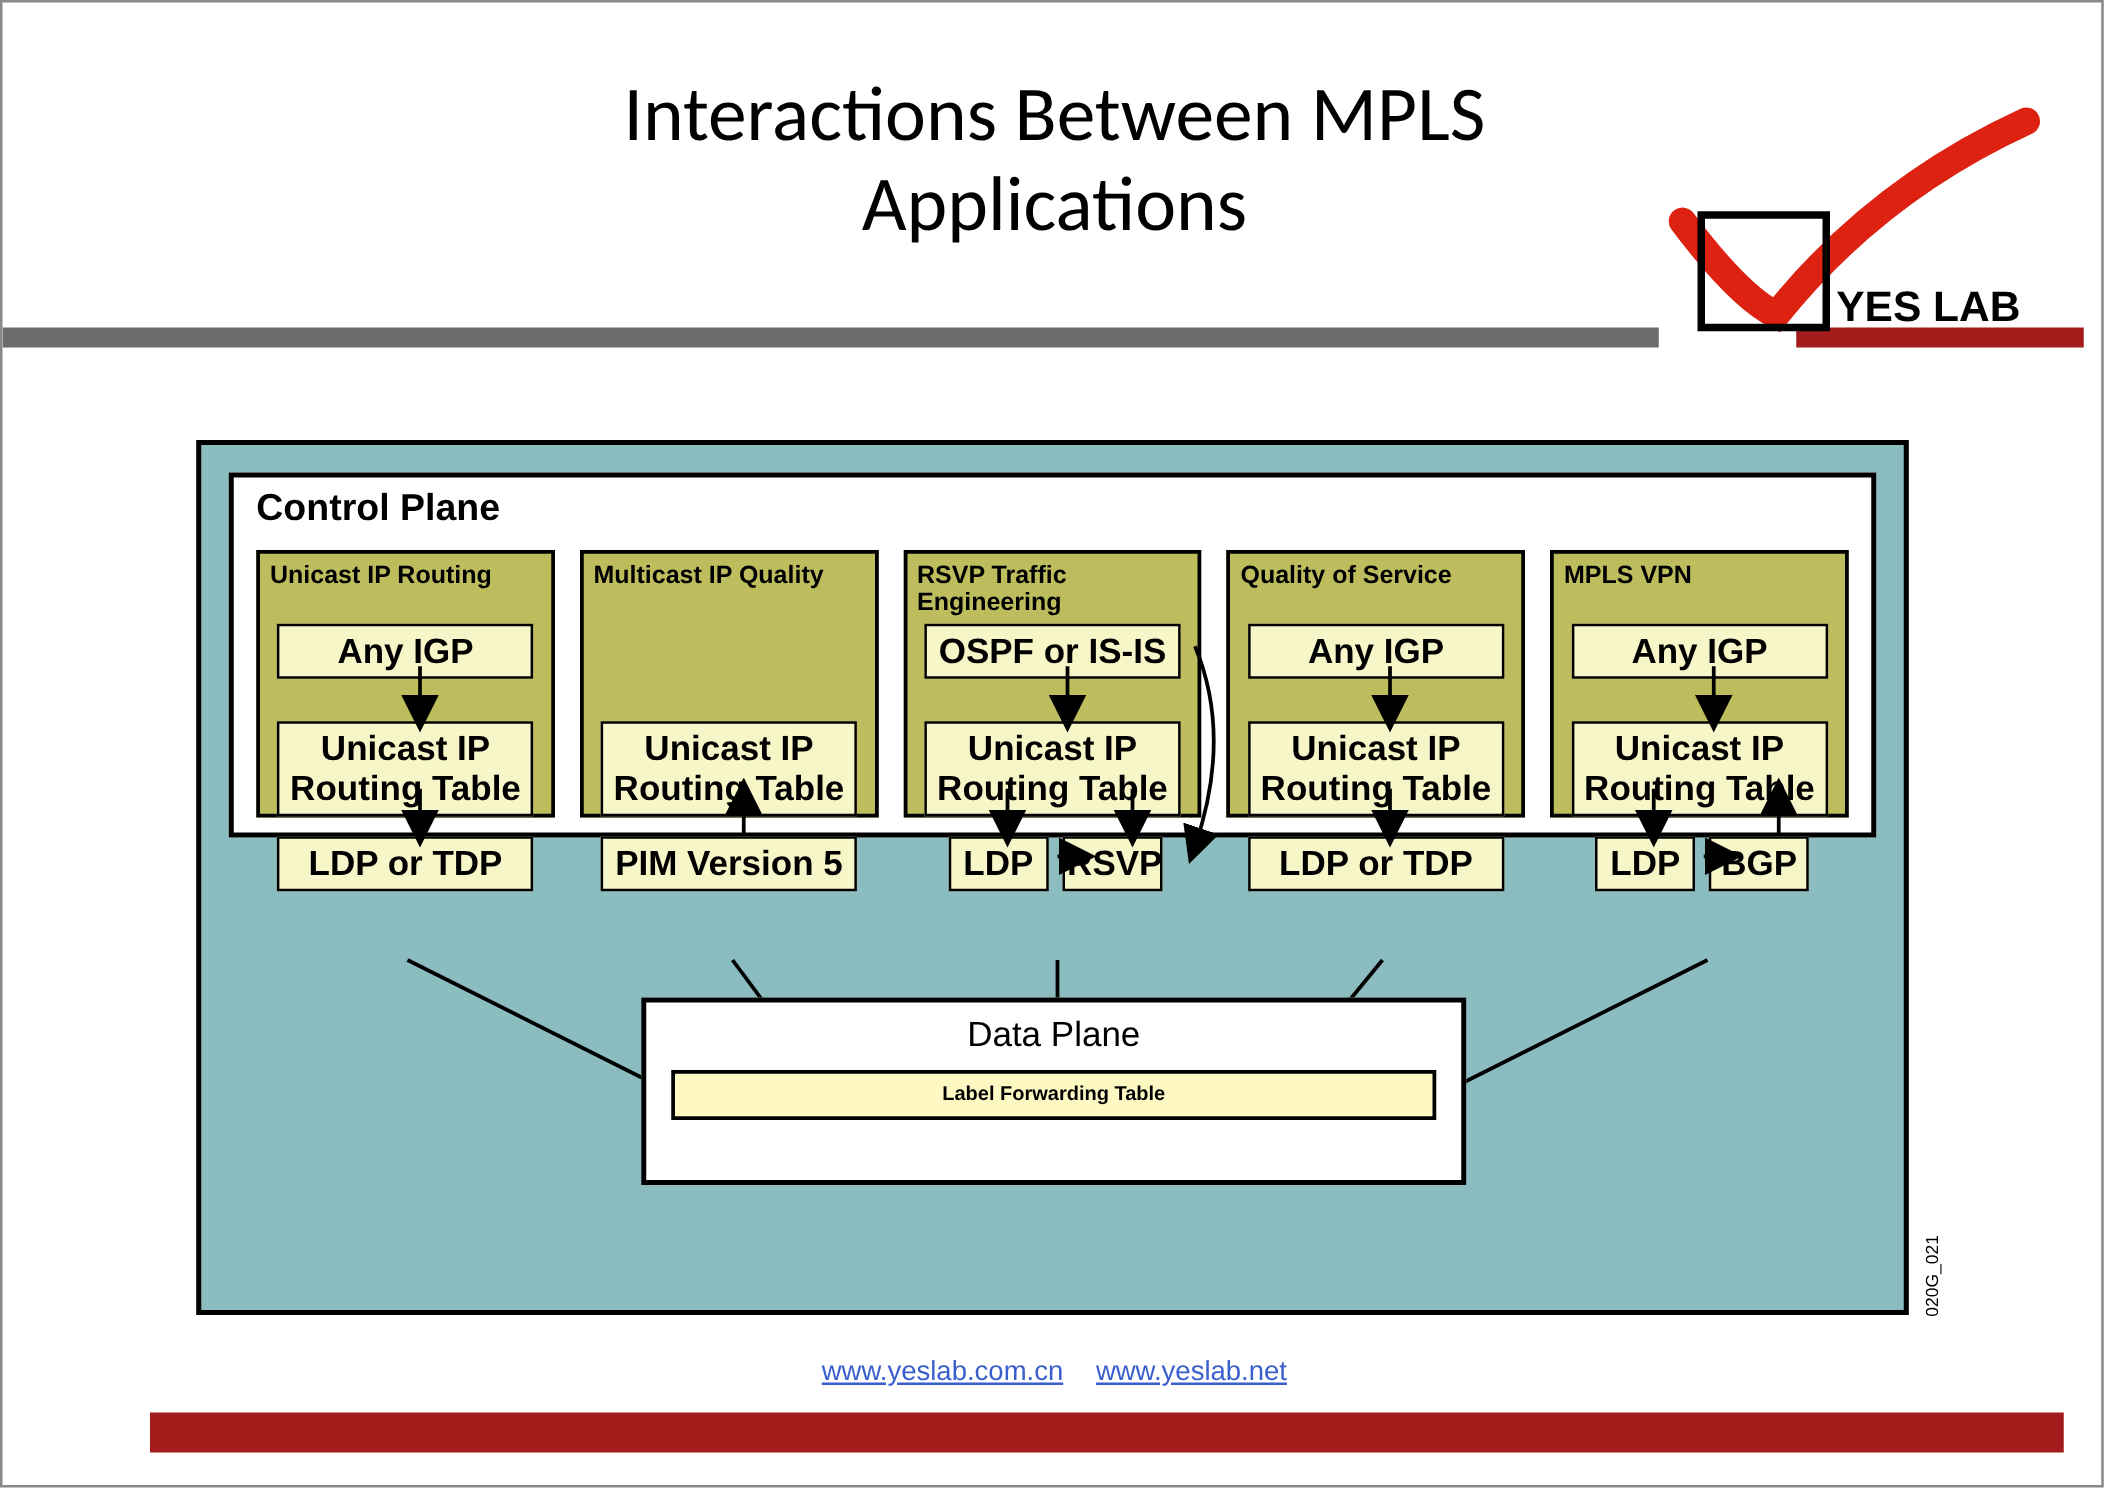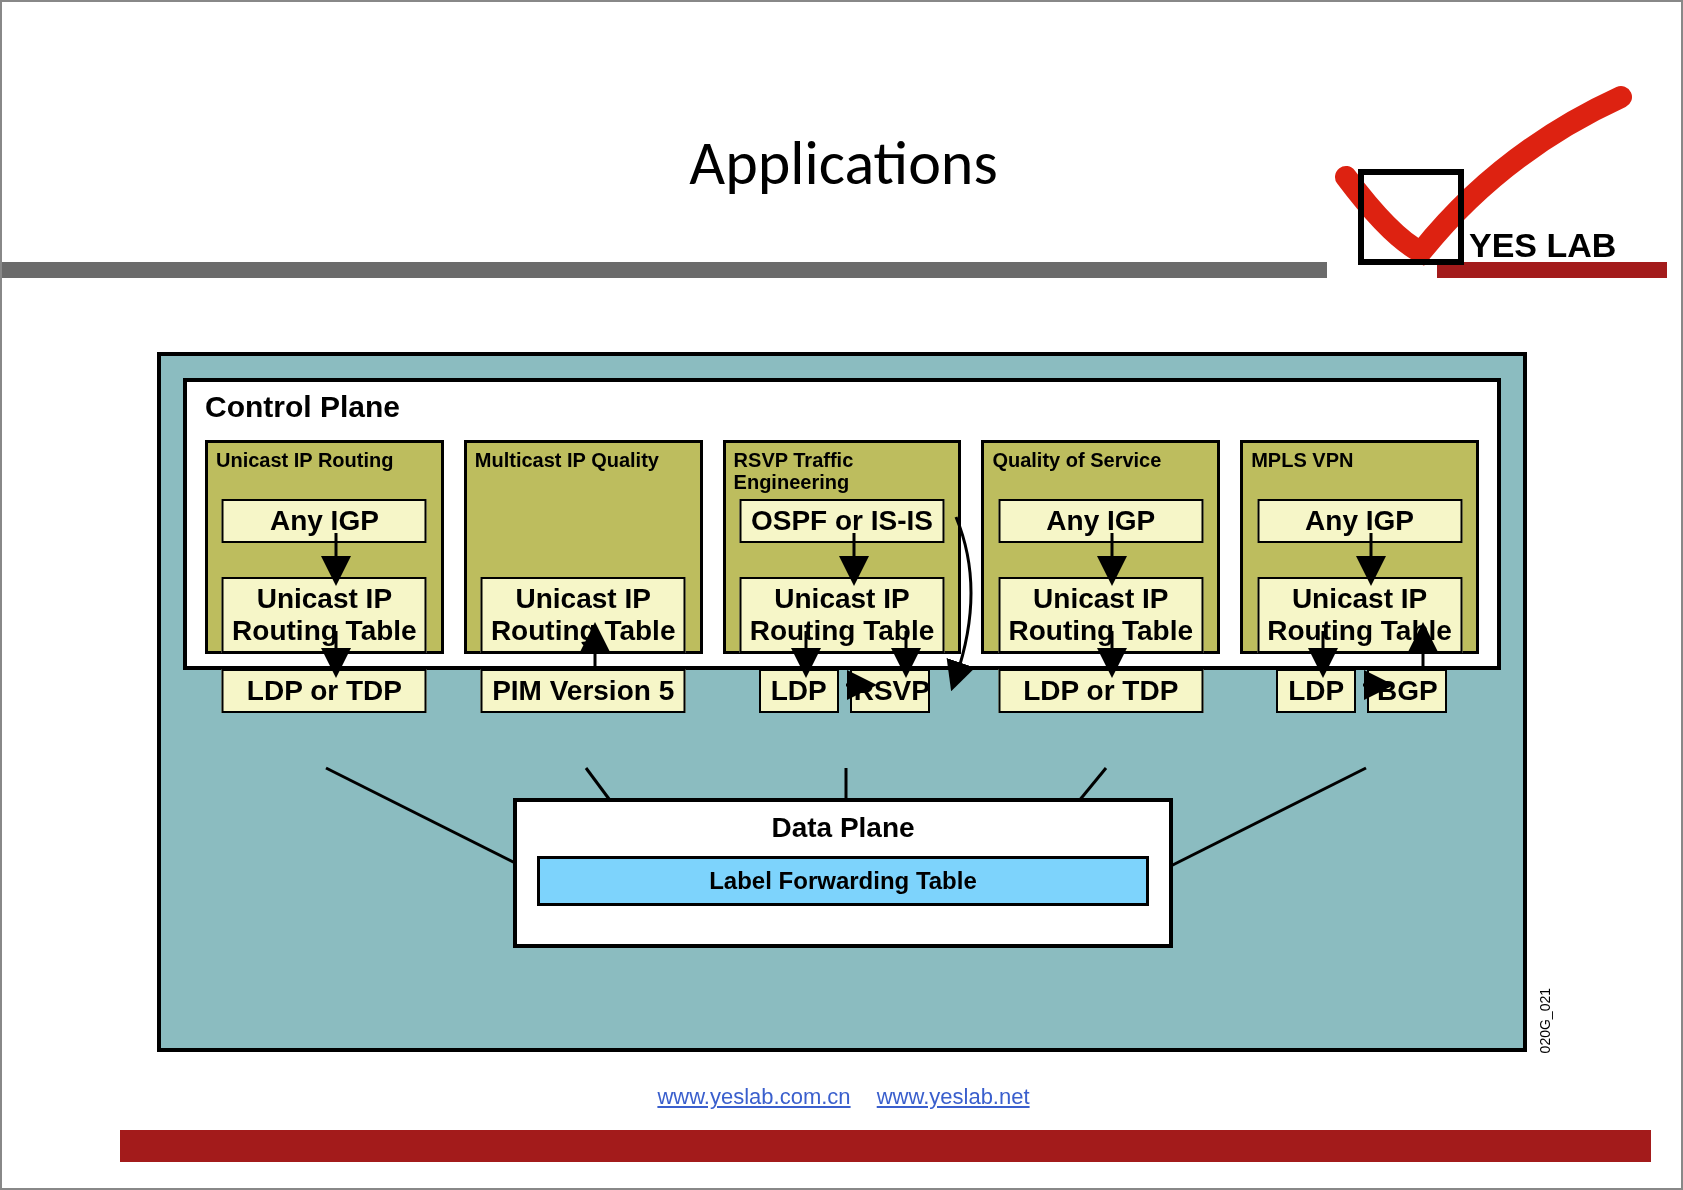--- a/index.html
+++ b/index.html
@@ -25,40 +25,40 @@
   .col-body { position: relative; flex: 1; }
 
   .mini { position: absolute; left: 50%; transform: translateX(-50%); border: 2px solid #000; background: #f6f6c8; text-align: center; font-size: 28px; font-weight: bold; padding: 4px 2px; white-space: nowrap; }
   .mini.w { width: 205px; white-space: normal; }
   .mini.sm { width: 80px; }
   .row-top { top: 0; }
   .row-mid { top: 78px; }
   .row-bot { top: 170px; }
 
   .data-plane-box { position: absolute; top: 442px; left: 352px; width: 660px; height: 150px; border: 4px solid #000; background: #fff; text-align: center; }
-  .data-plane-title { margin-top: 10px; font-size: 28px; font-weight: bold; color: #000; }
-  .lft { border: 3px solid #000; background: #7dd3fc; margin: 12px 20px 0 20px; padding: 8px; font-size: 24px; font-weight: bold; }
+  .data-plane-title { margin-top: 10px; font-size: 28px; font-weight: normal; color: #000; }
+  .lft { border: 3px solid #000; background: #fef9c3; margin: 12px 20px 0 20px; padding: 8px; font-size: 16px; font-weight: bold; }
 
   .imgref { position: absolute; right: -30px; bottom: 60px; font-size: 14px; transform: rotate(-90deg); transform-origin: right bottom; color: #000; }
 
   .footer-links { position: absolute; bottom: 78px; left: 0; width: 1683px; text-align: center; font-size: 22px; color: #000; }
   .footer-links a { color: #3a5fcd; text-decoration: underline; margin: 0 10px; }
 
   .red-bar-bottom { position: absolute; left: 118px; right: 30px; bottom: 26px; height: 32px; background: #a31b1b; }
 
   svg.arrows { position: absolute; top: 0; left: 0; pointer-events: none; }
 </style>
 </head>
 <body>
 
 <div class="slide">
 
   <div class="title-area">
     <h1>
-      <br>
+      <span>Interactions Between MPLS</span><br>
       <span class="title-line2">Applications</span>
     </h1>
   </div>
 
   <div class="gray-underline"></div>
   <div class="red-underline"></div>
 
   <div class="logo">
     <svg viewBox="0 0 340 190" width="340" height="190">
       <path d="M 45 95 Q 90 155 120 170 Q 200 70 320 15" stroke="#d21" stroke-width="22" fill="none" stroke-linecap="round"></path>

